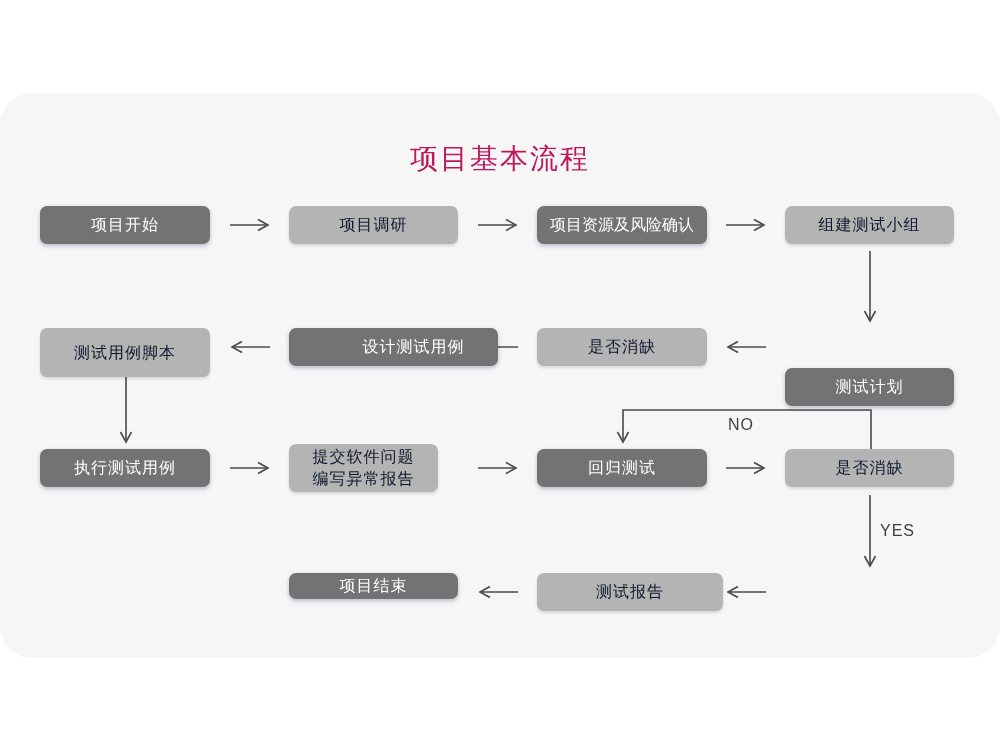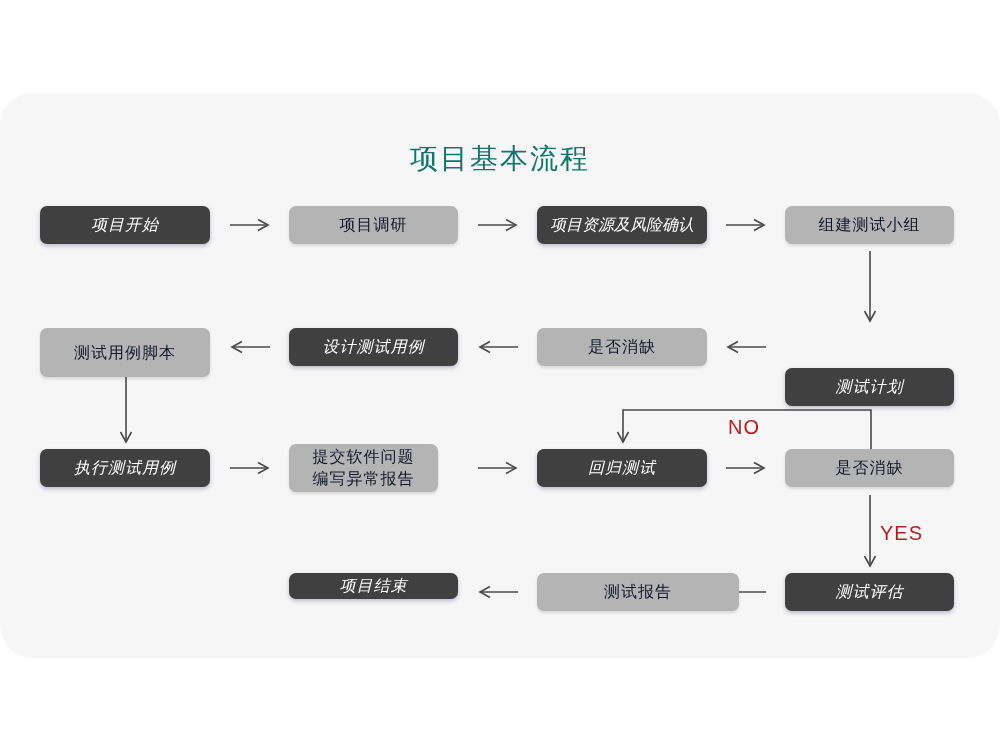--- a/index.html
+++ b/index.html
@@ -25,50 +25,49 @@
     border-radius: 32px;
   }
   .title {
     position: absolute;
     left: 0;
     top: 140px;
     width: 1000px;
     text-align: center;
     font-size: 28px;
     letter-spacing: 2px;
-    color: #0f766e;
+    color: #be185d;
     font-weight: 500;
   }
   .node {
     position: absolute;
     display: flex;
     align-items: center;
     justify-content: center;
     border-radius: 7px;
     font-size: 16px;
     letter-spacing: 1px;
     text-align: center;
     line-height: 22px;
     white-space: pre-line;
   }
   .node.purple {
-    background: #404040;
+    background: #737373;
     color: #FFFFFF;
     box-shadow: 0 2px 4px rgba(60, 40, 95, 0.30);
-    font-style: italic;
   }
   .node.gray {
     background: #B4B4B5;
     color: #0f172a;
     box-shadow: 0 2px 3px rgba(0, 0, 0, 0.12);
   }
   .edge-label {
     position: absolute;
-    font-size: 20px;
-    color: #b91c1c;
+    font-size: 16px;
+    color: #404040;
     letter-spacing: 1px;
   }
   svg.connectors {
     position: absolute;
     left: 0;
     top: 0;
     width: 1000px;
     height: 750px;
     pointer-events: none;
   }
@@ -138,21 +137,21 @@
   </div>
 
   <div class="node purple" style="left:785px; top:328px; width:169px; height:38px;margin-top:40px;">
     <span>测试计划</span>
   </div>
 
   <div class="node gray" style="left:537px; top:328px; width:170px; height:38px;">
     <span>是否消缺</span>
   </div>
 
-  <div class="node purple" style="left:289px; top:328px; width:169px; height:38px;">
+  <div class="node purple" style="left:289px; top:328px; width:169px; height:38px;padding-left:40px;">
     <span>设计测试用例</span>
   </div>
 
   <div class="node gray" style="left:40px; top:328px; width:170px; height:49px;">
     <span>测试用例脚本</span>
   </div>
 
   <div class="node purple" style="left:40px; top:449px; width:170px; height:38px;">
     <span>执行测试用例</span>
   </div>
@@ -163,25 +162,22 @@
   </div>
 
   <div class="node purple" style="left:537px; top:449px; width:170px; height:38px;">
     <span>回归测试</span>
   </div>
 
   <div class="node gray" style="left:785px; top:449px; width:169px; height:38px;">
     <span>是否消缺</span>
   </div>
 
-  <div class="node purple" style="left:785px; top:573px; width:169px; height:38px;">
-    <span>测试评估</span>
-  </div>
 
-  <div class="node gray" style="left:537px; top:573px; width:202px; height:38px;">
+  <div class="node gray" style="left:537px; top:573px; width:186px; height:38px;">
     <span>测试报告</span>
   </div>
 
   <div class="node purple" style="left:289px; top:573px; width:169px; height:26px;">
     <span>项目结束</span>
   </div>
 
 </div>
 
 </body></html>

